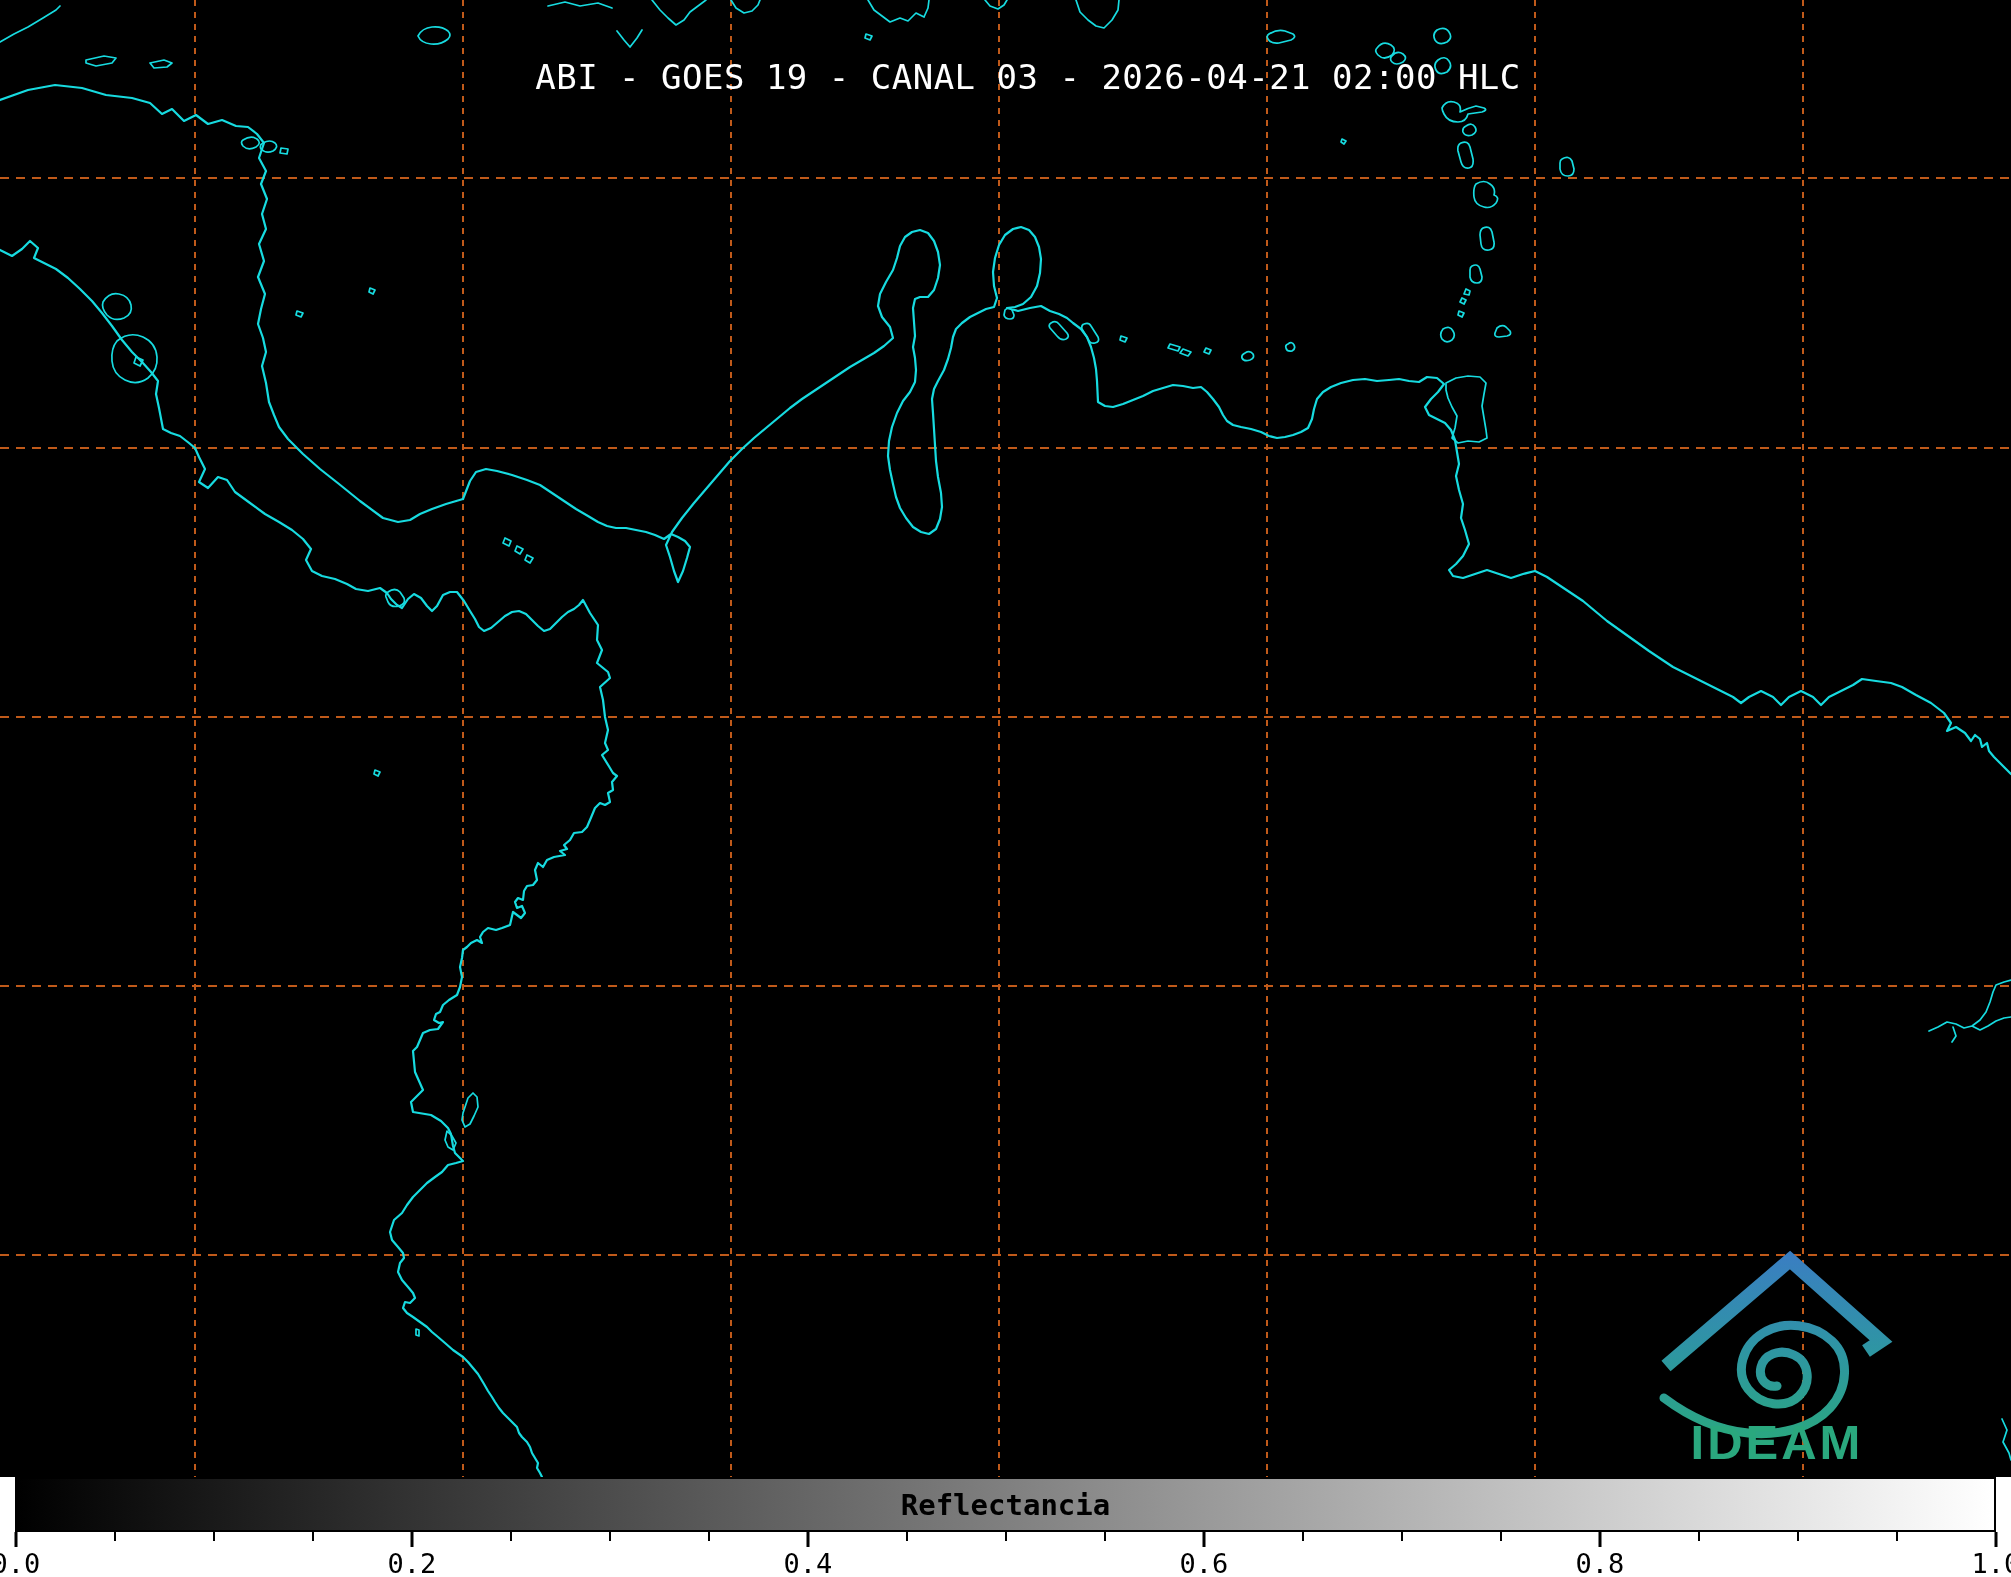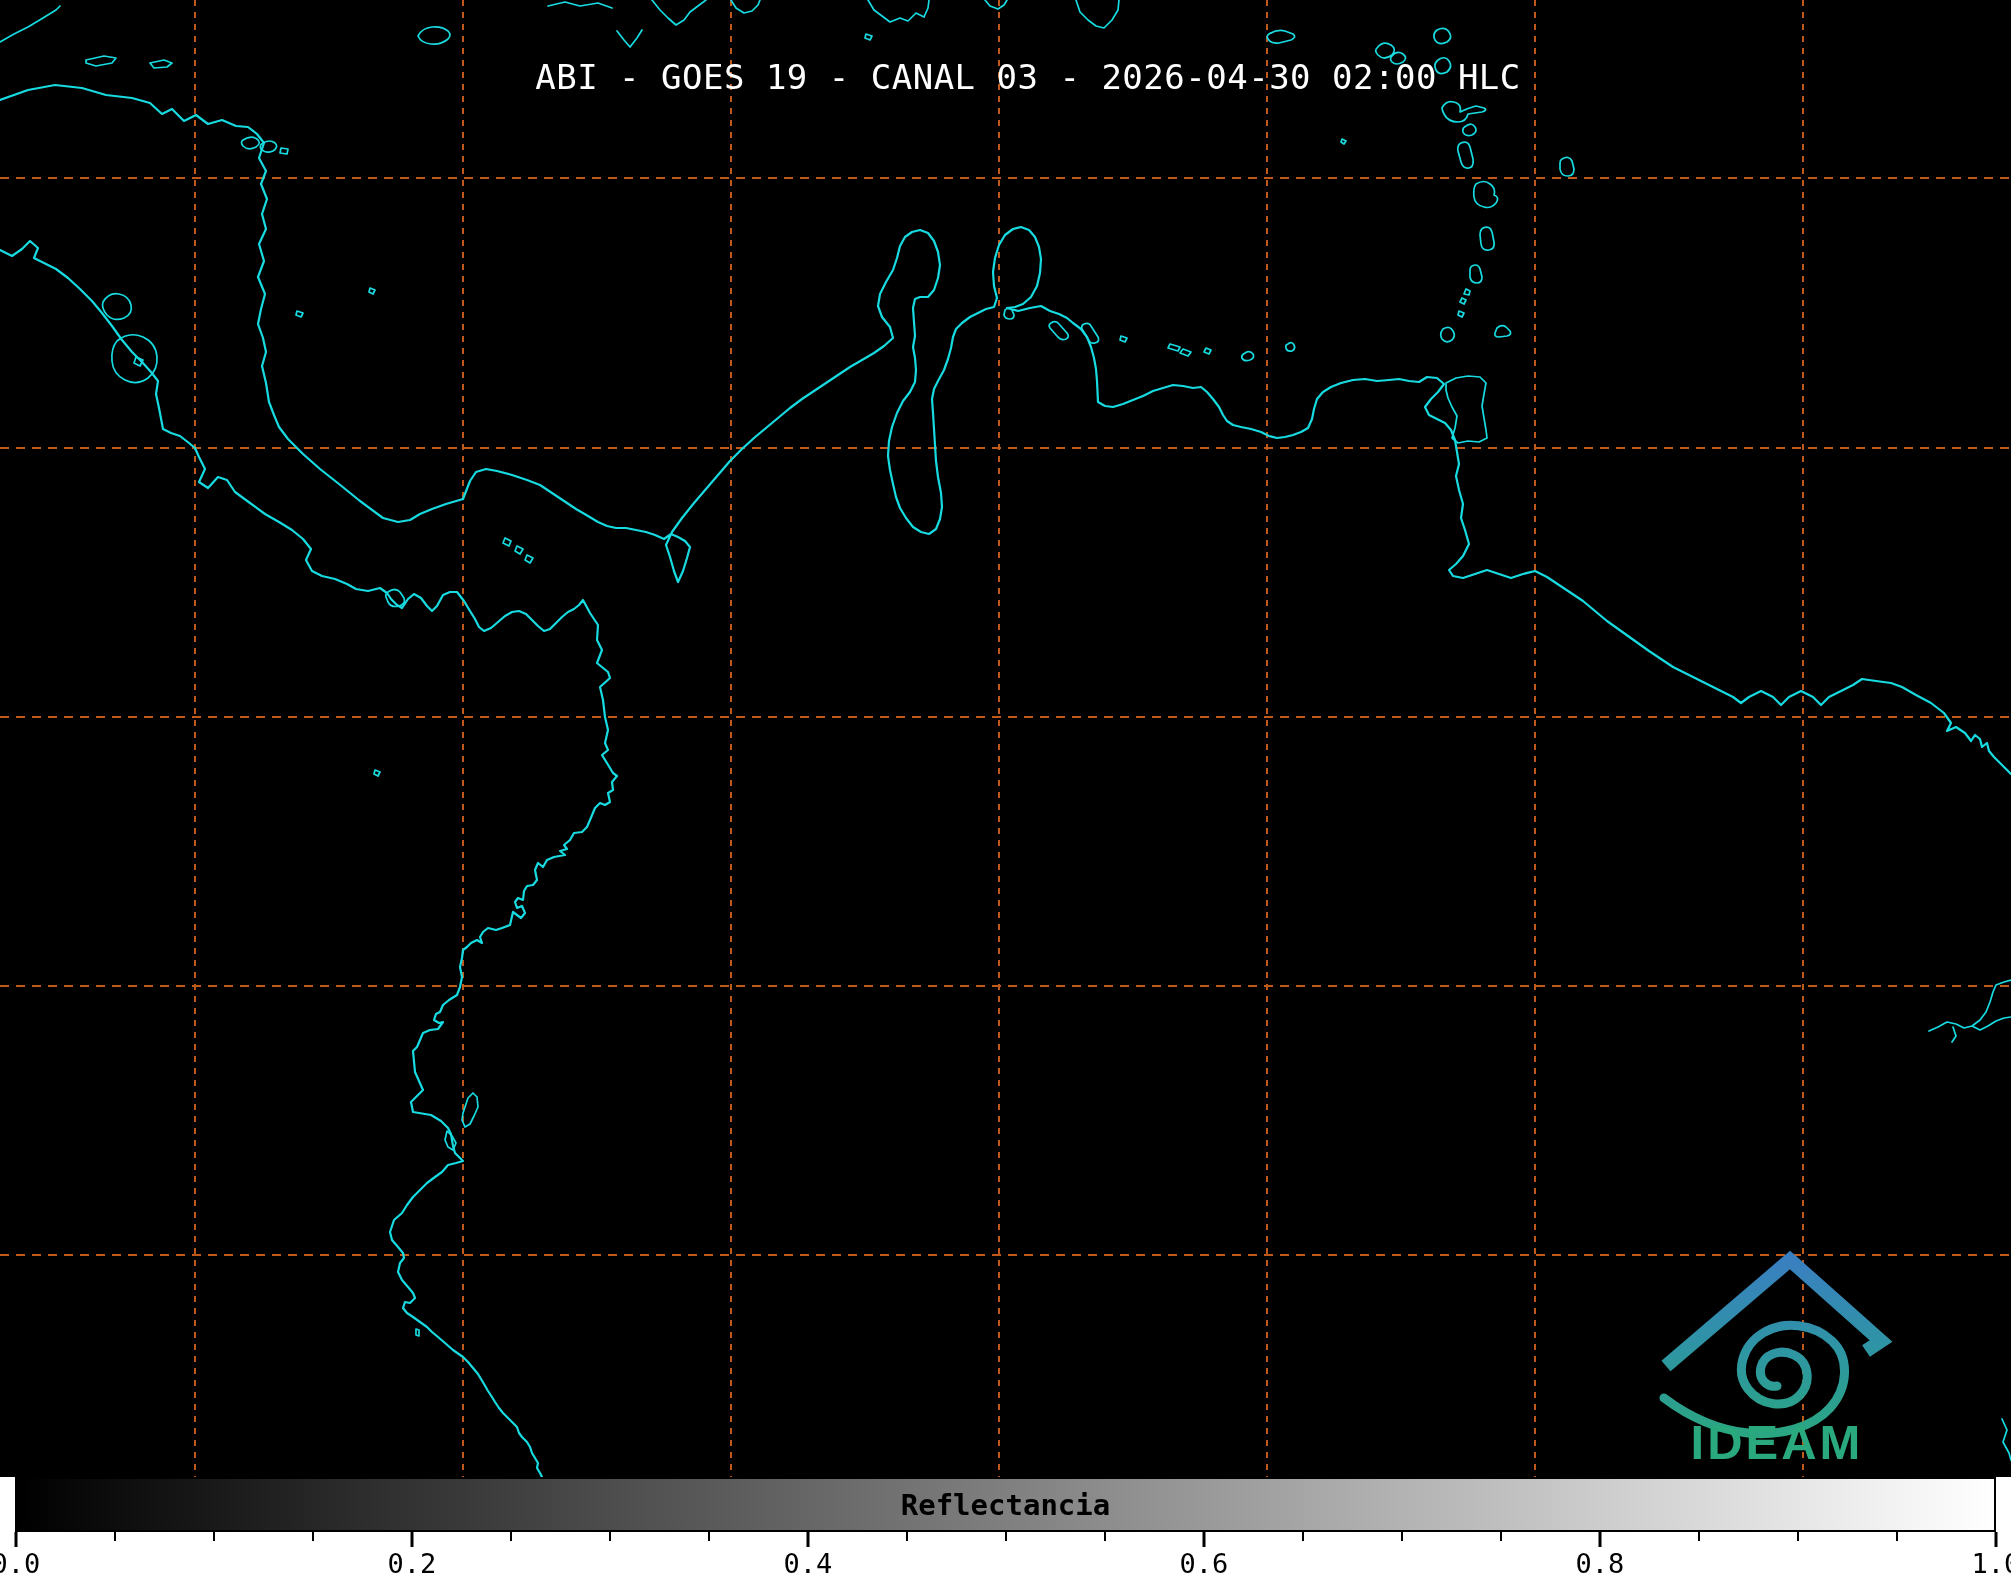--- a/index.html
+++ b/index.html
@@ -104,21 +104,21 @@
       <path class="coast-thin" data-name="coastline-right-edge-fragment" d="M 2002 1419 L 2007 1430 2003 1442 2009 1453 2011 1460"></path>
     </g>
 
     <g data-name="ideam-logo">
       <path class="logo-swirl" data-name="logo-hurricane-swirl" d="M 1664 1398 C 1688 1416 1718 1430 1748 1433 C 1780 1436 1812 1428 1830 1408 C 1848 1388 1850 1358 1832 1341 C 1814 1324 1784 1320 1763 1333 C 1742 1346 1735 1372 1748 1389 C 1761 1406 1786 1409 1799 1396 C 1812 1383 1809 1362 1794 1355 C 1779 1348 1764 1355 1761 1367 C 1758 1379 1767 1388 1777 1386"></path>
       <path class="logo-roof" data-name="logo-mountain-roof" d="M 1666 1366 L 1790 1260 L 1881 1341 L 1866 1351"></path>
       <text class="logo-text" data-name="ideam-logo-text" x="1777" y="1459" text-anchor="middle">IDEAM</text>
     </g>
   </svg>
 
-  <div id="map-title" data-name="map-title">ABI - GOES 19 - CANAL 03 - 2026-04-30 02:00 HLC</div>
+  <div id="map-title" data-name="map-title">ABI - GOES 19 - CANAL 03 - 2026-04-21 02:00 HLC</div>
 </div>
 
 <div id="colorbar-row" data-name="colorbar">
   <div id="colorbar-gradient" data-name="colorbar-gradient"></div>
   <div id="colorbar-label" data-name="colorbar-label">Reflectancia</div>
 </div>
 
 <div id="colorbar-axis" data-name="colorbar-axis">
     <div class="tick major" data-name="colorbar-major-tick" style="left: 16px;"></div>
     <div class="tick-label" data-name="colorbar-tick-label" style="left: 16px;">0.0</div>

